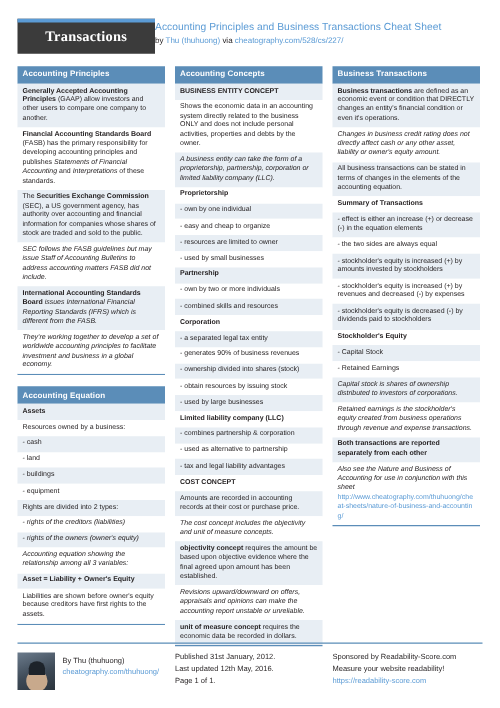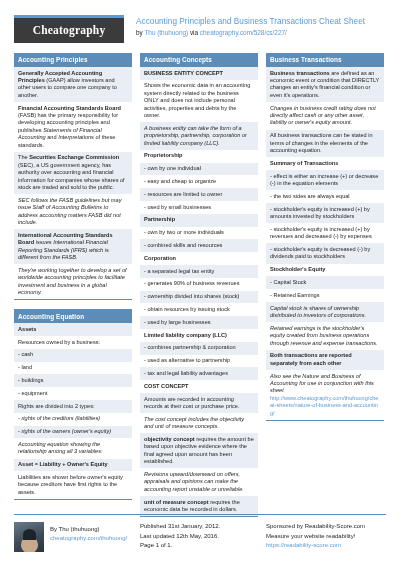--- a/index.html
+++ b/index.html
@@ -17,21 +17,21 @@
   .logo-wrap { width: 110px; flex: 0 0 110px; padding-top: 2px; }
   .logo-box {
     background: #3b3b3b; color: #ffffff;
     border-top: 3px solid #5b9bd5;
     text-align: center;
     font-family: "Liberation Serif", serif;
     font-size: 11.5px; font-weight: bold;
     letter-spacing: .2px;
     padding: 6px 2px 7px 2px;
   }
-  .head-text { padding-left: 12px; padding-top: 4px; }
+  .head-text { padding-top: 4px; }
   .sheet-title {
     color: #5b9bd5; font-size: 8.2px; line-height: 10px;
     font-weight: normal; letter-spacing: .05px;
   }
   .sheet-by { font-size: 6.4px; line-height: 9px; color: #231f20; margin-top: 1px; }
   .sheet-by .lnk { color: #5b9bd5; }
 
   
   .columns { display: flex; gap: 8px; margin-top: 6px; }
   .col { width: 118px; flex: 0 0 118px; }
@@ -88,21 +88,21 @@
   .foot-line { font-size: 6px; line-height: 9.6px; color: #231f20; }
   .foot-line.lnk { color: #5b9bd5; word-break: break-all; }
 </style>
 </head>
 <body>
 
 <div class="page">
 
   <div class="header">
     <div class="logo-wrap">
-      <div class="logo-box">Cheatography</div>
+      <div class="logo-box">Transactions</div>
     </div>
     <div class="head-text">
       <div class="sheet-title">Accounting Principles and Business Transactions Cheat Sheet</div>
       <div class="sheet-by"><span>by </span><span class="lnk">Thu (thuhuong)</span><span> via </span><span class="lnk">cheatography.com/528/cs/227/</span></div>
     </div>
   </div>
 
   <div class="columns" id="columns">
       <div class="col">
         <div class="block">

